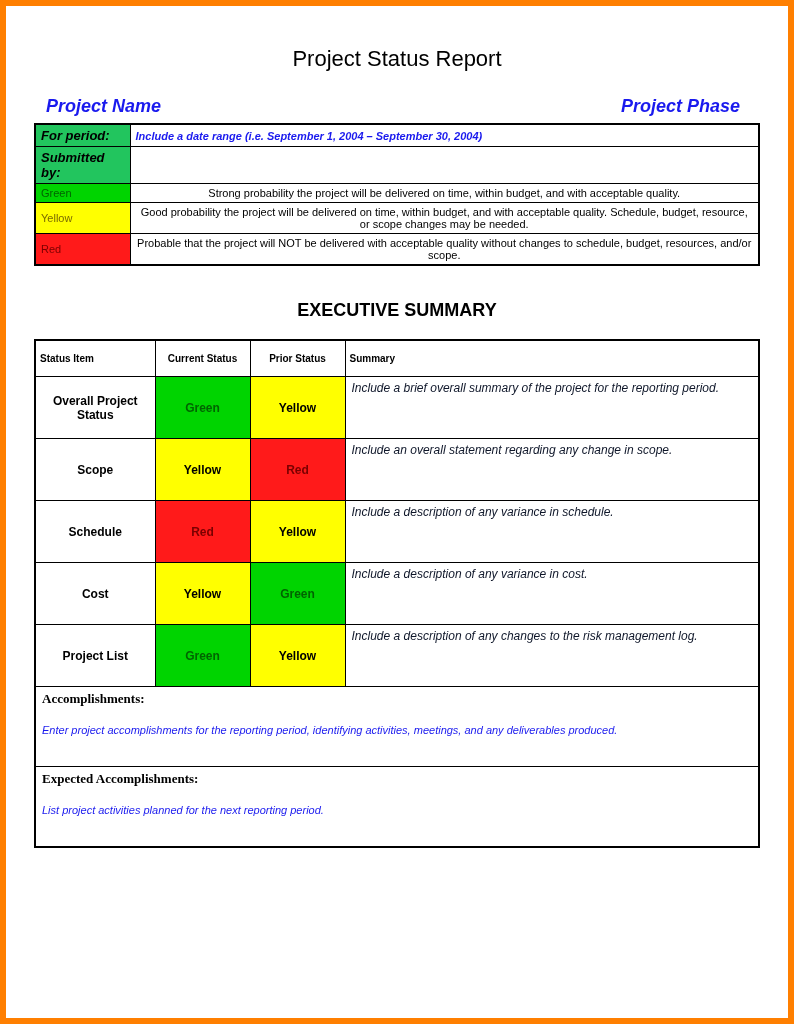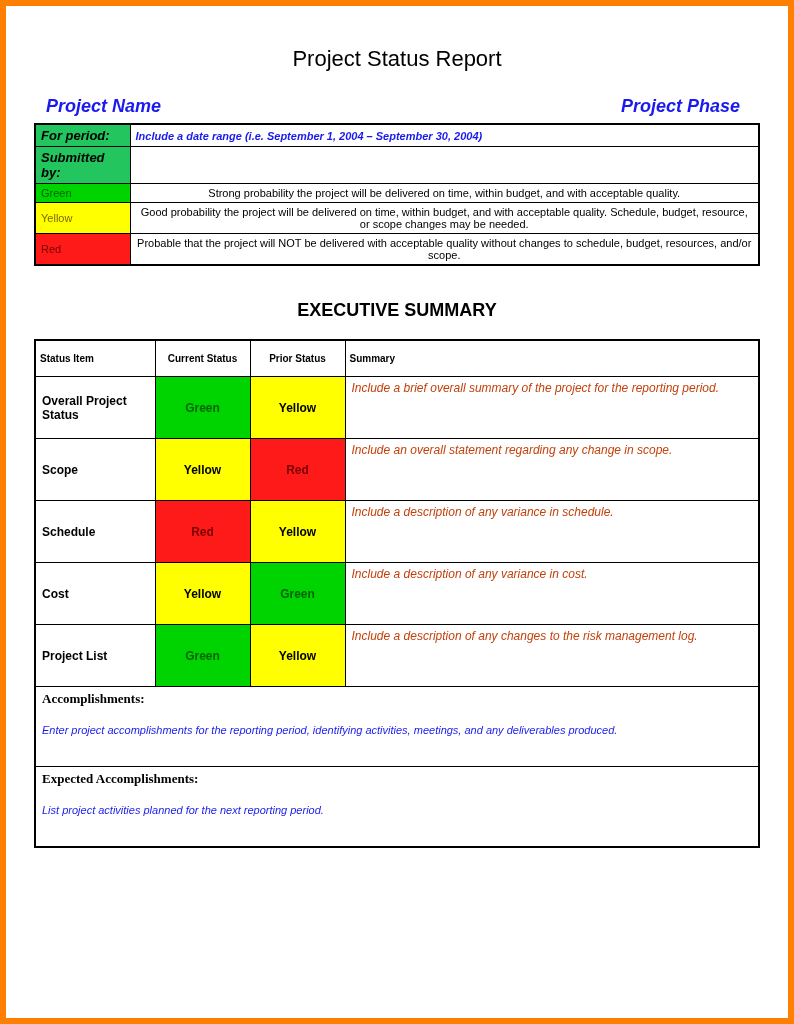--- a/index.html
+++ b/index.html
@@ -93,35 +93,35 @@
     font-size: 12px;
     padding: 4px 6px;
     vertical-align: top;
   }
   .col-item   { width: 120px; }
   .col-status { width: 95px; }
   .col-summary{ width: auto; }
   .status-item {
     font-weight: bold;
     font-size: 14px;
-    text-align: left;
+    text-align: center;
     vertical-align: middle !important;
     height: 62px;
   }
   .status-pill {
     font-weight: bold;
     font-size: 14px;
     text-align: center;
     vertical-align: middle !important;
     height: 62px;
   }
   .pill-green  { background:#00d400; color:#006400; }
   .pill-yellow { background:#ffff00; color:#000; }
   .pill-red    { background:#ff1a1a; color:#7a0000; }
-  .summary-cell { font-style: italic; color:#c2410c; font-size:11px; vertical-align: top; }
+  .summary-cell { font-style: italic; color:#0f172a; font-size:11px; vertical-align: top; }
 
   .section-row td {
     padding: 4px 6px 2px 6px;
   }
   .section-heading {
     font-weight: bold;
     font-size: 13px;
     color: #000;
     font-family: Liberation Serif, serif;
   }

